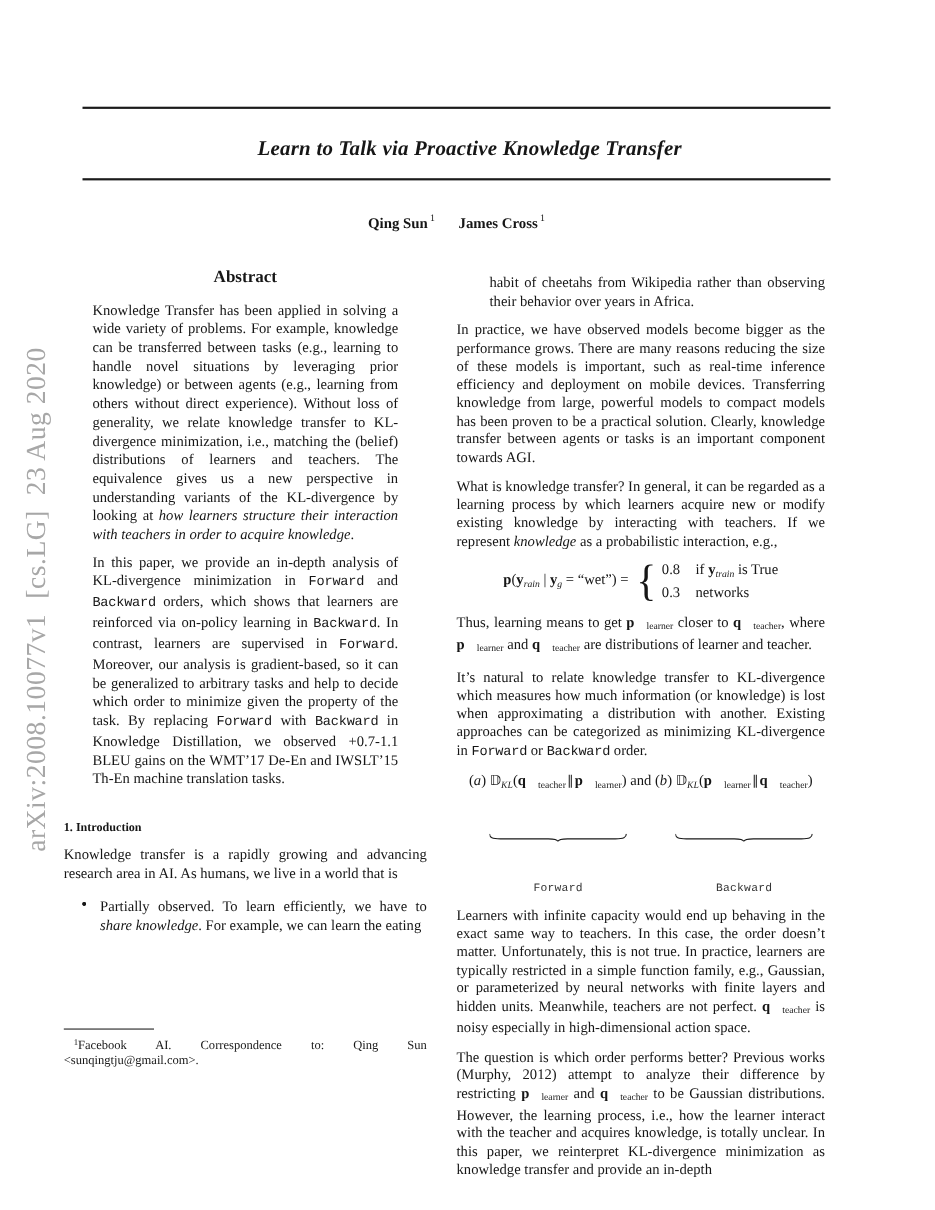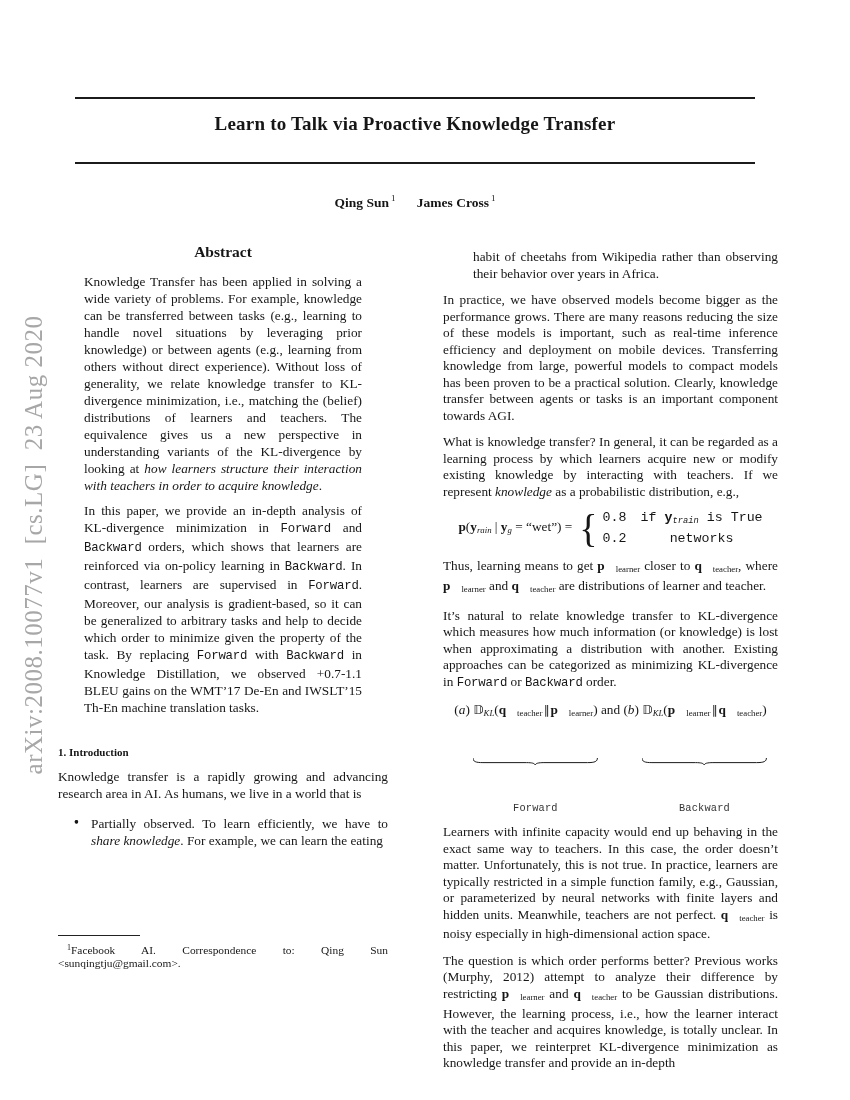--- a/index.html
+++ b/index.html
@@ -16,34 +16,34 @@
     position:absolute;left:0;top:0;transform:translate(-50%,-50%) rotate(-90deg);
     white-space:pre;font-size:25px;color:#a7a7a7;letter-spacing:0.5px;
     font-family:"Liberation Serif", serif;
   }
 
   
   .rule{position:absolute;left:75px;width:680px;height:2px;background:#1b1b1b;}
   .rule-top{top:97px;}
   .rule-bottom{top:162px;}
   .title{
-    position:absolute;left:75px;top:113px;width:680px;margin:0;
-    text-align:center;font-size:19px;font-weight:bold;letter-spacing:0.2px;
+    position:absolute;left:75px;top:113px;width:680px;margin:12px;
+    text-align:center;font-size:19px;font-weight:bold;letter-spacing:0.2px;font-style:italic;
   }
   .authors{
     position:absolute;left:75px;top:193px;width:680px;text-align:center;
     font-size:13.5px;font-weight:bold;
   }
   .author{margin:0 9px;}
   .affmark{font-size:9px;font-weight:normal;vertical-align:super;margin-left:2px;}
 
   
   .col{position:absolute;top:243px;}
   .col-left{left:58px;width:330px;height:820px;}
-  .col-right{left:443px;width:335px;padding-top:6px;}
+  .col-right{left:415px;width:335px;padding-top:6px;}
 
   .para{
     margin:0 0 10px;font-size:13.3px;line-height:16.5px;text-align:justify;
     hyphens:auto;-webkit-hyphens:auto;
   }
   .abstract-heading{
     margin:0 0 12px;text-align:center;font-size:15.5px;font-weight:bold;
   }
   .abstract-body{margin:0 26px;}
   .abstract-body .para{line-height:17px;margin-bottom:8px;}
@@ -76,21 +76,21 @@
   
   .equation{display:flex;justify-content:center;font-size:13.3px;}
   .eq-cases{align-items:center;margin:5px 0 11px;gap:5px;}
   .eq-lhs{line-height:17px;}
   .cases-brace{
     font-size:38px;font-weight:400;line-height:0.88;align-self:center;
     transform:scaleY(1.05);margin-left:2px;
   }
   .cases{
     display:grid;grid-template-columns:auto auto;column-gap:14px;row-gap:1px;
-    text-align:center;line-height:16.5px;font-family:Liberation Mono, monospace;
+    text-align:left;line-height:16.5px;
   }
   .eq-kl{align-items:flex-start;margin:8px 0 10px;}
   .eq-prefix{line-height:17px;white-space:pre;}
   .ub-group{display:inline-flex;flex-direction:column;align-items:center;gap:35px;}
   .ub-term{line-height:17px;white-space:nowrap;}
   .underbrace{width:100%;height:7px;margin-top:1px;display:block;}
   .ub-label{
     font-family:"Liberation Mono","DejaVu Sans Mono",monospace;
     font-size:10.3px;color:#333;margin-top:2px;letter-spacing:0.2px;
   }
@@ -135,29 +135,29 @@
 
     <div class="footnote">
       <div class="footnote-rule"></div>
       <p class="footnote-text"><span class="seg-sup">1</span><span class="seg-n">Facebook AI. Correspondence to: Qing Sun &lt;sunqingtju@gmail.com&gt;.</span></p>
     </div>
   </div>
 
   <div class="col col-right">
     <p class="para cont-indent"><span class="seg-n">habit of cheetahs from Wikipedia rather than observing their behavior over years in Africa.</span></p>
     <p class="para"><span class="seg-n">In practice, we have observed models become bigger as the performance grows. There are many reasons reducing the size of these models is important, such as real-time inference efficiency and deployment on mobile devices. Transferring knowledge from large, powerful models to compact models has been proven to be a practical solution. Clearly, knowledge transfer between agents or tasks is an important component towards AGI.</span></p>
-    <p class="para"><span class="seg-n">What is knowledge transfer? In general, it can be regarded as a learning process by which learners acquire new or modify existing knowledge by interacting with teachers. If we represent </span><span class="seg-i">knowledge</span><span class="seg-n"> as a probabilistic distribution, e.g.,</span></p>
+    <p class="para"><span class="seg-n">What is knowledge transfer? In general, it can be regarded as a learning process by which learners acquire new or modify existing knowledge by interacting with teachers. If we represent </span><span class="seg-i">knowledge</span><span class="seg-n"> as a probabilistic interaction, e.g.,</span></p>
 
     <div class="equation eq-cases">
       <span class="eq-lhs"><span class="seg-mb">p</span><span class="seg-n">(</span><span class="seg-mb">y</span><span class="seg-isub">rain</span><span class="seg-n"> | </span><span class="seg-mb">y</span><span class="seg-isub">g</span><span class="seg-n"> = “wet”) =</span></span>
       <span class="cases-brace">{</span>
       <span class="cases">
         <span class="cases-val">0.8</span>
         <span class="cases-cond"><span class="seg-n">if </span><span class="seg-mb">y</span><span class="seg-isub">train</span><span class="seg-n"> is True</span></span>
-        <span class="cases-val">0.2</span>
+        <span class="cases-val">0.3</span>
         <span class="cases-cond"><span class="seg-n">networks</span></span>
       </span>
     </div>
 
     <p class="para"><span class="seg-n">Thus, learning means to get </span><span class="seg-mb">p</span><span class="seg-sub">learner</span><span class="seg-n"> closer to </span><span class="seg-mb">q</span><span class="seg-sub">teacher</span><span class="seg-n">, where </span><span class="seg-mb">p</span><span class="seg-sub">learner</span><span class="seg-n"> and </span><span class="seg-mb">q</span><span class="seg-sub">teacher</span><span class="seg-n"> are distributions of learner and teacher.</span></p>
     <p class="para"><span class="seg-n">It’s natural to relate knowledge transfer to KL-divergence which measures how much information (or knowledge) is lost when approximating a distribution with another. Existing approaches can be categorized as minimizing KL-divergence in </span><span class="seg-tt">Forward</span><span class="seg-n"> or </span><span class="seg-tt">Backward</span><span class="seg-n"> order.</span></p>
 
     <div class="equation eq-kl">
       <span class="eq-prefix"><span class="seg-n">(</span><span class="seg-i">a</span><span class="seg-n">) </span></span>
       <span class="ub-group">

